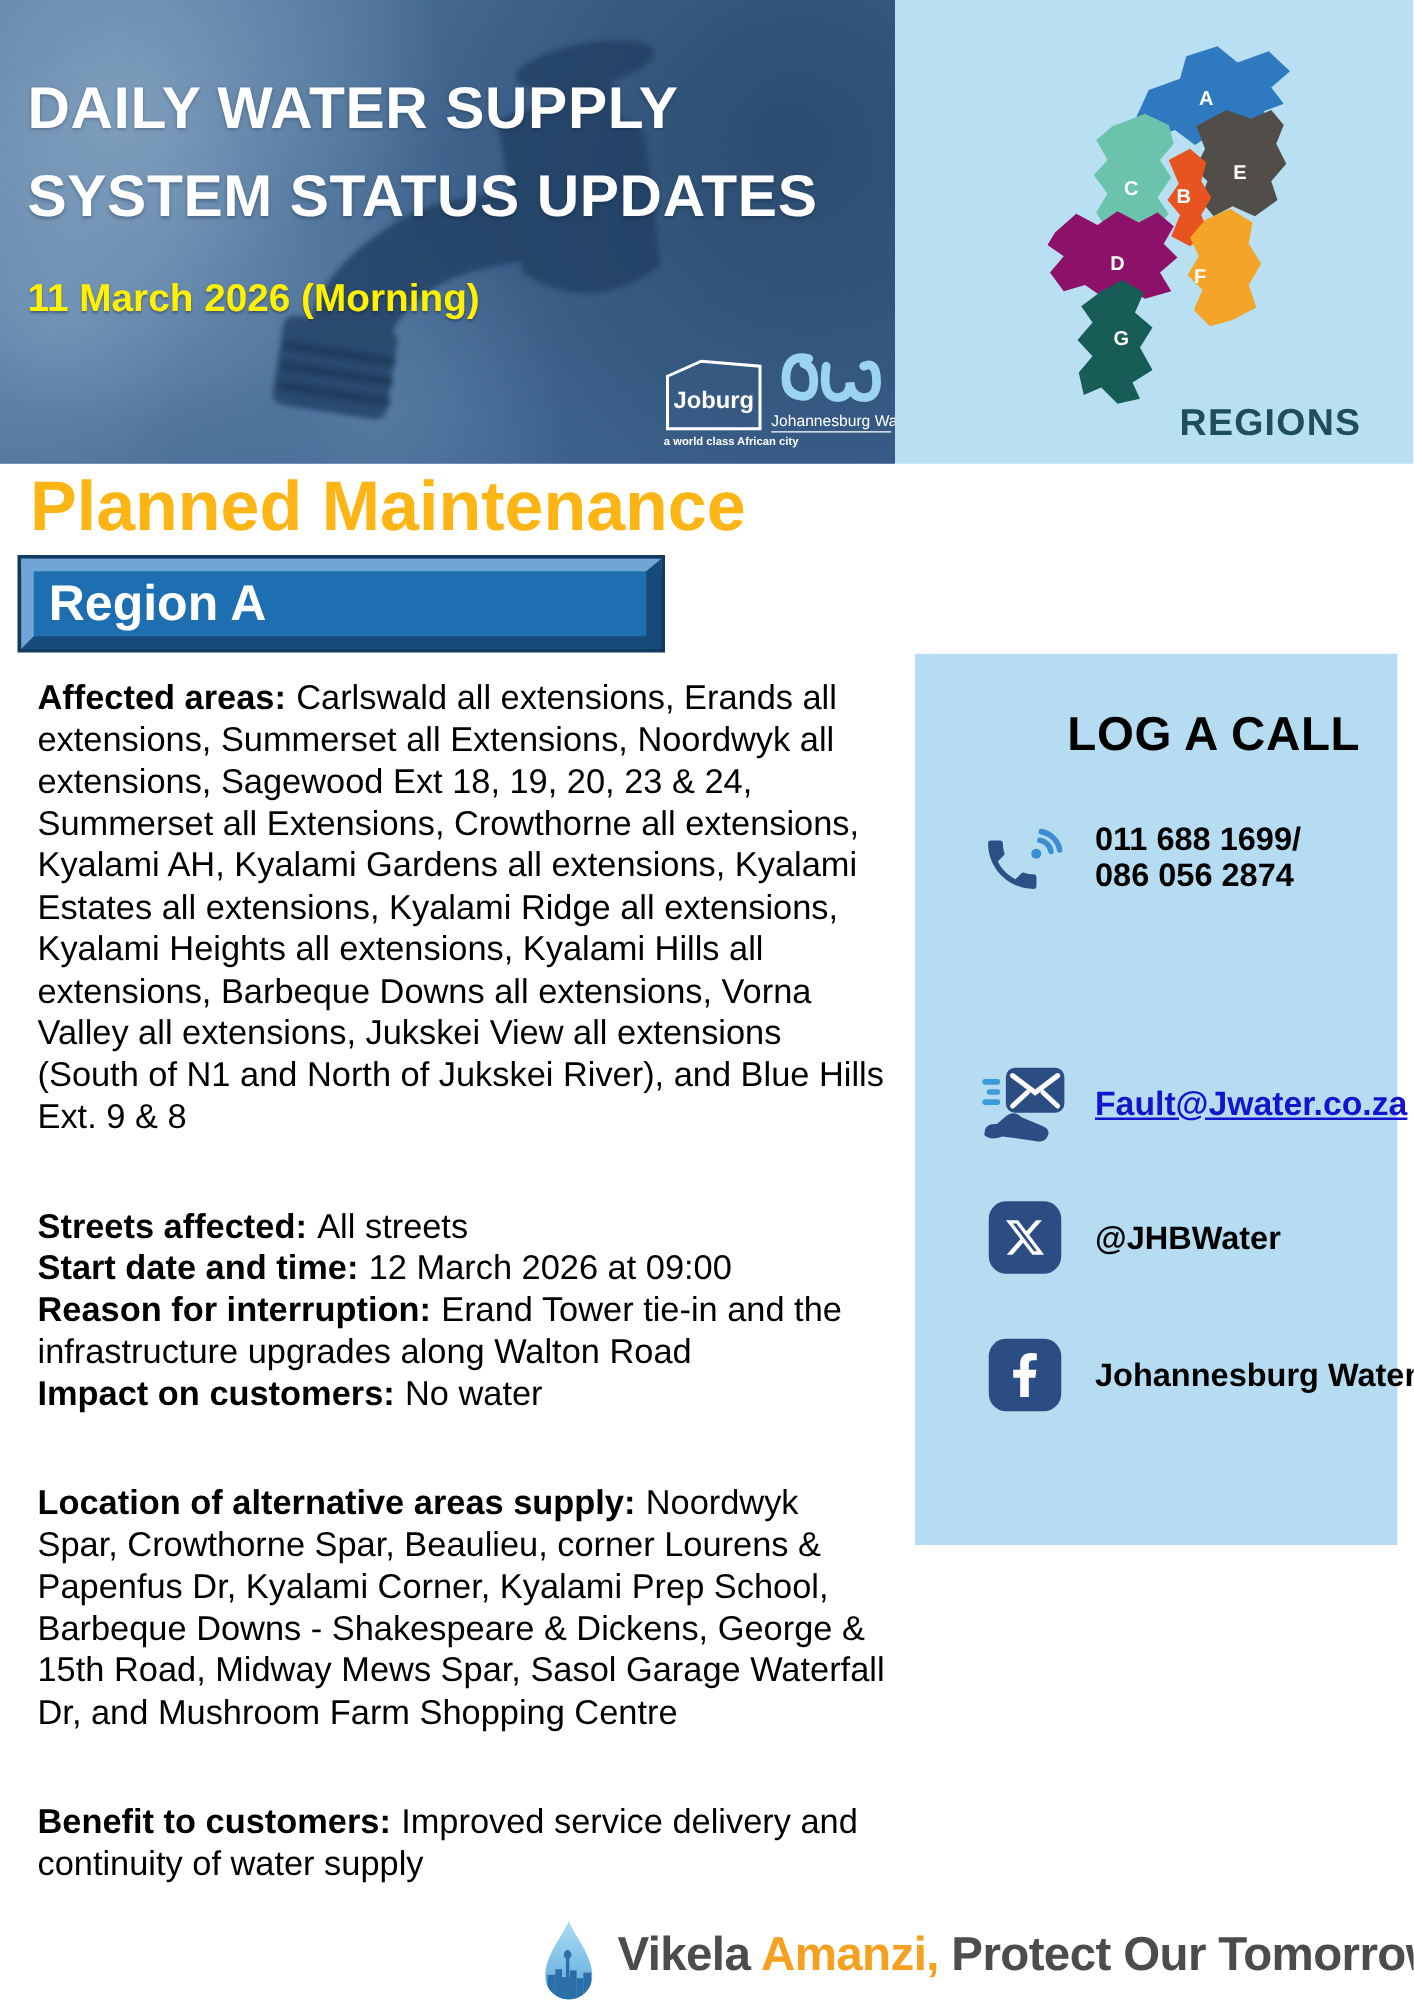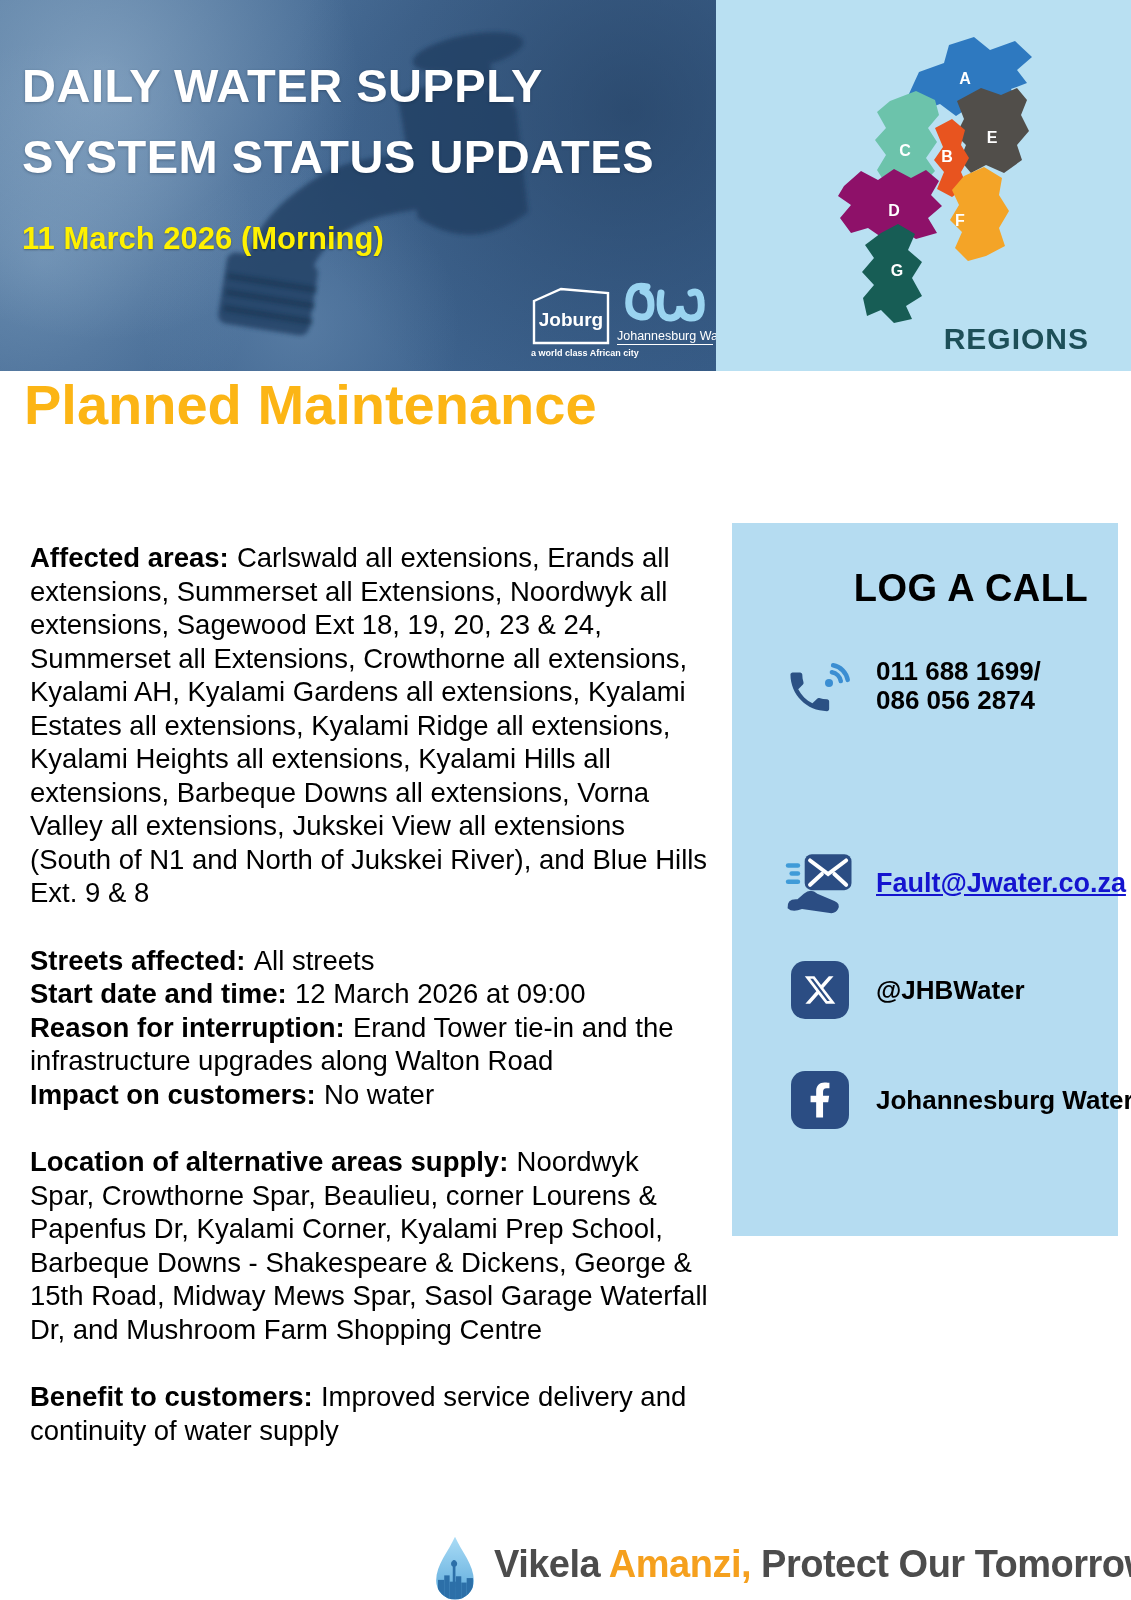--- a/index.html
+++ b/index.html
@@ -45,21 +45,21 @@
     border-top-color:#6fa6d6; border-left-color:#6fa6d6;
     border-right-color:#164a7b; border-bottom-color:#164a7b;
     box-shadow:0 0 0 3px #12395f;
     display:flex; align-items:center; }
   .region-banner span { color:#ffffff; font-weight:bold; font-size:40px; padding-left:12px; white-space:nowrap; }
 
   
   .content { position:absolute; left:30px; top:541px; width:678px; color:#000000;
     font-size:27.5px; line-height:33.5px; }
   .para { margin:0; }
-  .gap { margin-top:34px; }
+  .gap { margin-top:54px; }
   .lbl { font-weight:bold; margin-right:.30em; }
 
   
   .log-panel { position:absolute; left:732px; top:523px; width:386px; height:713px; background:#b5dcf1; }
   .log-title { position:absolute; top:44px; left:0; width:100%; padding-left:92px; text-align:center;
     color:#000000; font-weight:bold; font-size:38px; letter-spacing:.5px; white-space:nowrap; }
   .log-row { position:absolute; left:52px; display:flex; align-items:center; gap:20px; }
   .icon-box { width:72px; min-width:72px; display:flex; justify-content:center; align-items:center; }
   .row-phone { top:130px; }
   .row-sms   { top:214px; }
@@ -150,20 +150,23 @@
       <text x="189" y="156">C</text>
       <text x="231" y="162">B</text>
       <text x="178" y="216">D</text>
       <text x="244" y="226">F</text>
       <text x="181" y="276">G</text>
     </svg>
     <div class="regions-label">REGIONS</div>
   </div>
 
   <div class="page-title">Planned Maintenance</div>
+  <div class="region-banner">
+    <span>Region A</span>
+  </div>
 
   <div class="content">
     <p class="para"><b class="lbl">Affected areas:</b><span>Carlswald all extensions, Erands all extensions, Summerset all Extensions, Noordwyk all extensions, Sagewood Ext 18, 19, 20, 23 &amp; 24, Summerset all Extensions, Crowthorne all extensions, Kyalami AH, Kyalami Gardens all extensions, Kyalami Estates all extensions, Kyalami Ridge all extensions, Kyalami Heights all extensions, Kyalami Hills all extensions, Barbeque Downs all extensions, Vorna Valley all extensions, Jukskei View all extensions (South of N1 and North of Jukskei River), and Blue Hills Ext. 9 &amp; 8</span></p>
 
     <div class="gap">
       <div class="para"><b class="lbl">Streets affected:</b><span>All streets</span></div>
       <div class="para"><b class="lbl">Start date and time:</b><span>12 March 2026 at 09:00</span></div>
       <div class="para"><b class="lbl">Reason for interruption:</b><span>Erand Tower tie-in and the infrastructure upgrades along Walton Road</span></div>
       <div class="para"><b class="lbl">Impact on customers:</b><span>No water</span></div>
     </div>

